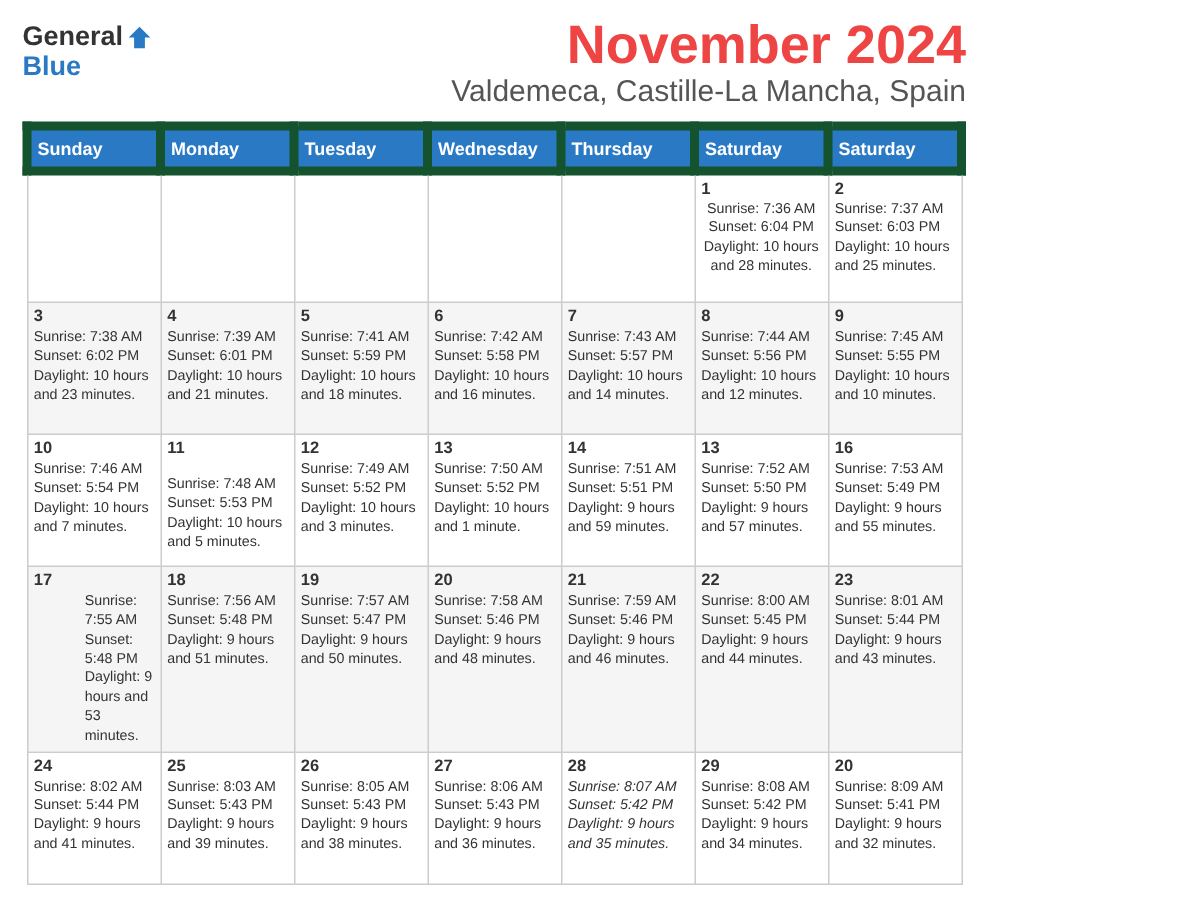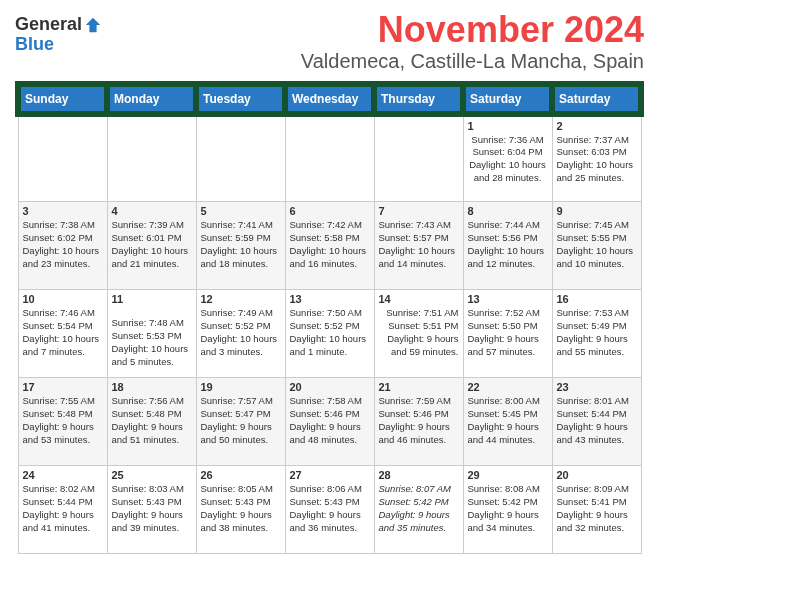--- a/index.html
+++ b/index.html
@@ -212,41 +212,41 @@
 Daylight: 10 hours and 3 minutes.</div>
           </td>
           <td>
             <span class="day-num">13</span>
             <div class="day-detail" style="white-space: pre-line;">Sunrise: 7:50 AM
 Sunset: 5:52 PM
 Daylight: 10 hours and 1 minute.</div>
           </td>
           <td>
             <span class="day-num">14</span>
-            <div class="day-detail" style="white-space: pre-line; text-align: right;">Sunrise: 7:51 AM
+            <div class="day-detail" style="white-space: pre-line;">Sunrise: 7:51 AM
 Sunset: 5:51 PM
 Daylight: 9 hours and 59 minutes.</div>
           </td>
           <td>
             <span class="day-num">13</span>
             <div class="day-detail" style="white-space: pre-line;">Sunrise: 7:52 AM
 Sunset: 5:50 PM
 Daylight: 9 hours and 57 minutes.</div>
           </td>
           <td>
             <span class="day-num">16</span>
             <div class="day-detail" style="white-space: pre-line;">Sunrise: 7:53 AM
 Sunset: 5:49 PM
 Daylight: 9 hours and 55 minutes.</div>
           </td>
         </tr>
         <tr>
           <td>
             <span class="day-num">17</span>
-            <div class="day-detail" style="white-space: pre-line;">Sunrise: 7:55 AM
+            <div class="day-detail" style="white-space: pre-line; margin-left: 34px;">Sunrise: 7:55 AM
 Sunset: 5:48 PM
 Daylight: 9 hours and 53 minutes.</div>
           </td>
           <td>
             <span class="day-num">18</span>
             <div class="day-detail" style="white-space: pre-line;">Sunrise: 7:56 AM
 Sunset: 5:48 PM
 Daylight: 9 hours and 51 minutes.</div>
           </td>
           <td>

